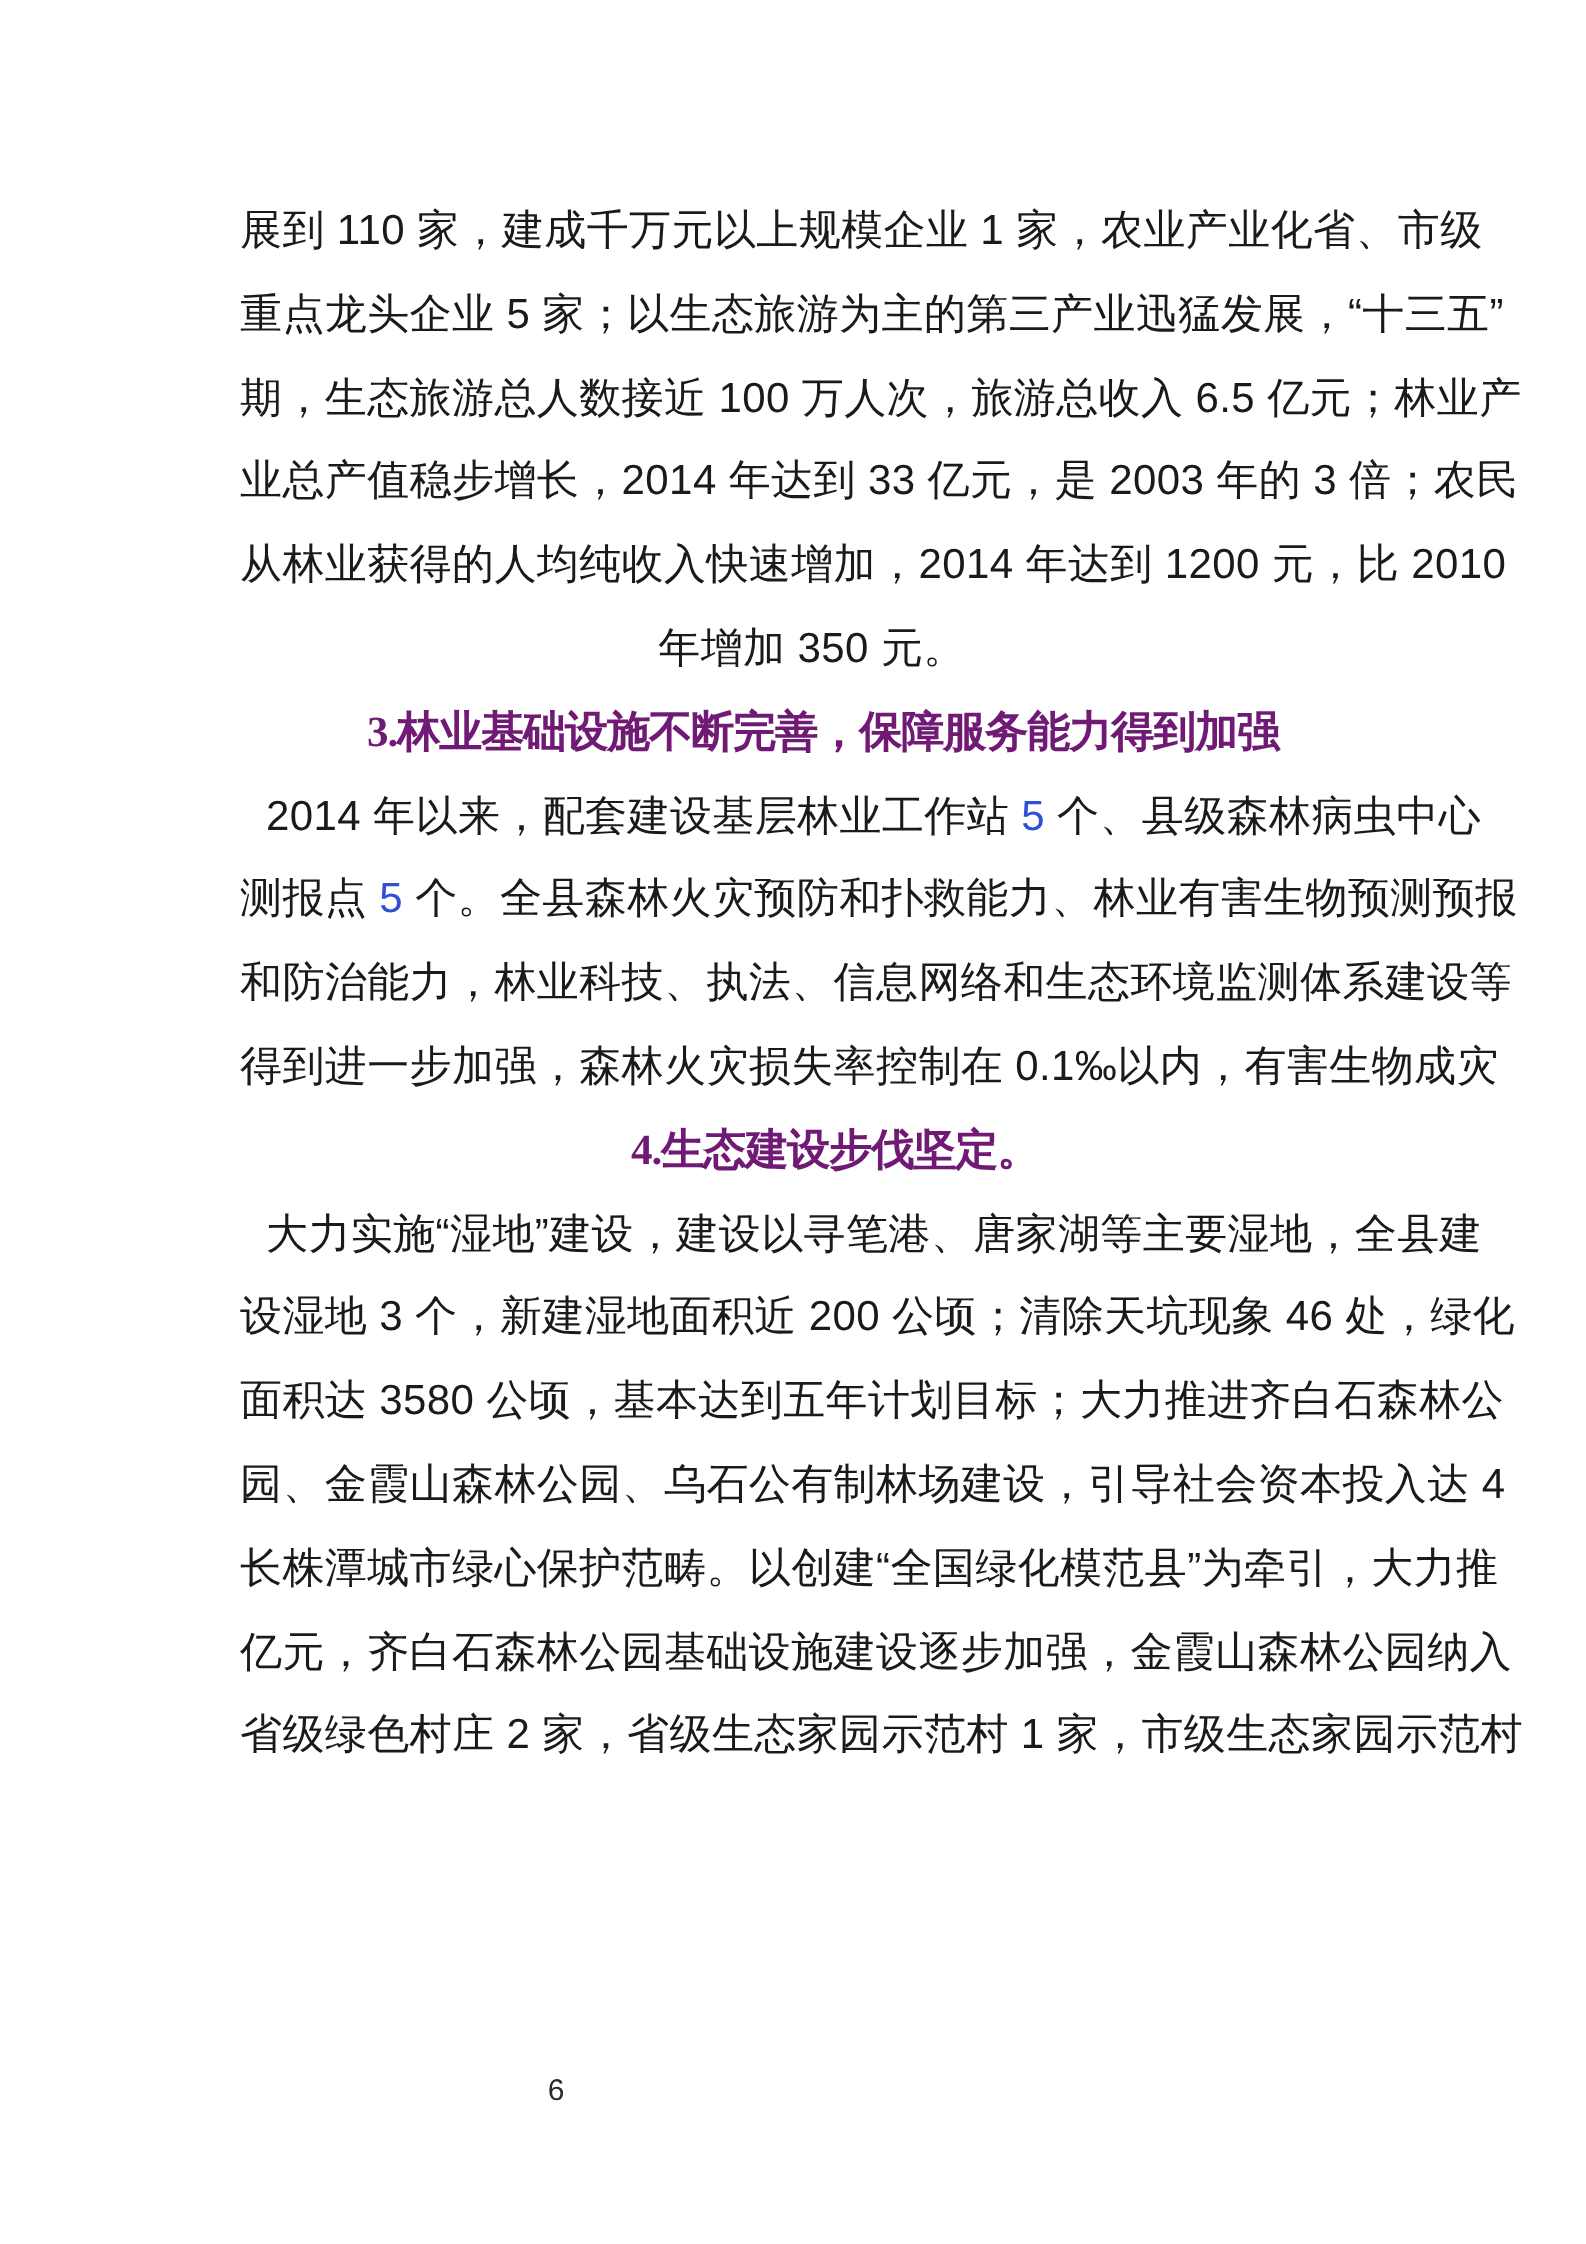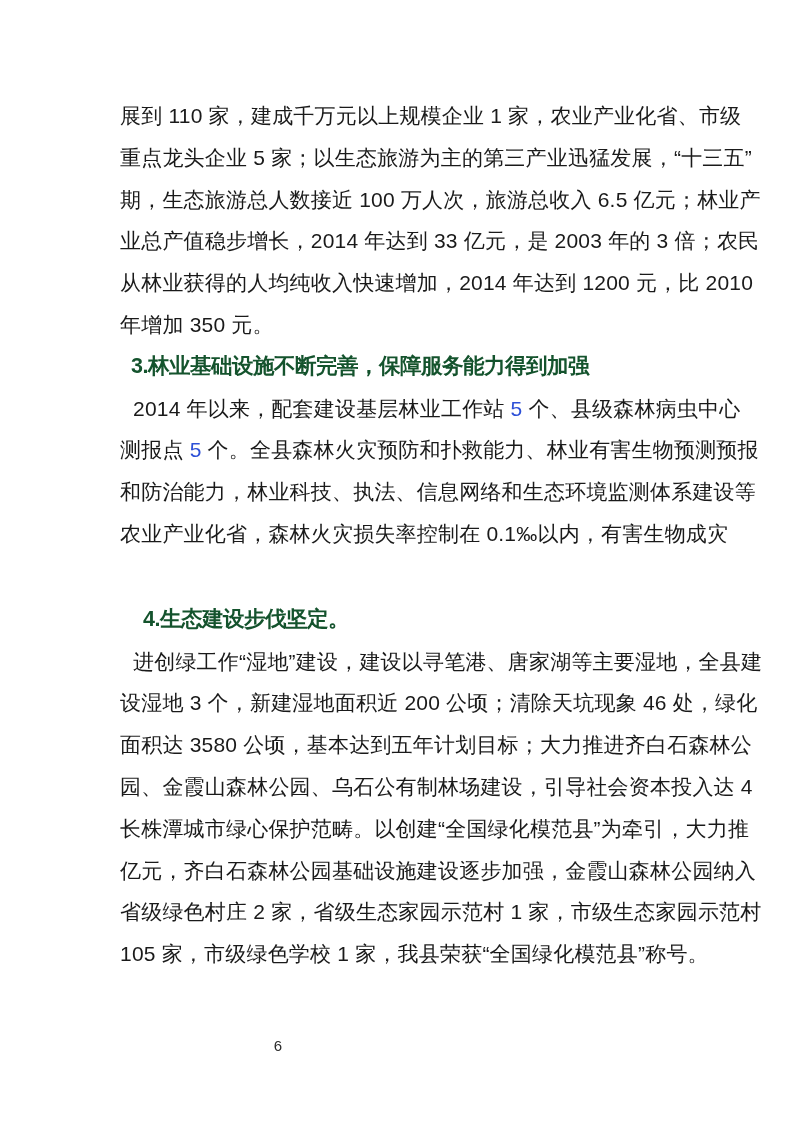--- a/index.html
+++ b/index.html
@@ -10,37 +10,38 @@
     background: #ffffff;
     font-family: "Liberation Sans", "DejaVu Sans", sans-serif;
     color: #1a1a1a;
     overflow: hidden;
   }
   .content {
     position: absolute;
     left: 120px;
     top: 95px;
     width: 572px;
+    text-align: center;
   }
   .line {
     height: 41.8px;
     line-height: 41.8px;
     font-size: 21px;
     white-space: nowrap;
     letter-spacing: 0.2px;
   }
   .heading {
-    font-family: Liberation Sans, sans-serif;
+    font-family: Liberation Serif, serif;
     font-weight: bold;
-    color: #14532d;
+    color: #701a75;
     font-size: 21.5px;
     letter-spacing: -0.5px;
   }
   .h3 { padding-left: 11px; }
-  .h4 { padding-left: 23px; margin-top: 44px; }
+  .h4 { padding-left: 23px; }
   .indent { padding-left: 13px; }
   .blue { color: #2d50d7; }
   .pagenum {
     position: absolute;
     left: 258px;
     top: 1036px;
     width: 40px;
     text-align: center;
     font-size: 15px;
     line-height: 20px;
@@ -62,29 +63,28 @@
 
     <div class="line heading h3">3.林业基础设施不断完善，保障服务能力得到加强</div>
 
     <div class="line indent">
       <span>2014 年以来，配套建设基层林业工作站 </span><span class="blue">5</span><span> 个、县级森林病虫中心</span>
     </div>
     <div class="line">
       <span>测报点 </span><span class="blue">5</span><span> 个。全县森林火灾预防和扑救能力、林业有害生物预测预报</span>
     </div>
     <div class="line">和防治能力，林业科技、执法、信息网络和生态环境监测体系建设等</div>
-    <div class="line">农业产业化省，森林火灾损失率控制在 0.1‰以内，有害生物成灾</div>
+    <div class="line">得到进一步加强，森林火灾损失率控制在 0.1‰以内，有害生物成灾</div>
 
     <div class="line heading h4">4.生态建设步伐坚定。</div>
 
-    <div class="line indent">进创绿工作“湿地”建设，建设以寻笔港、唐家湖等主要湿地，全县建</div>
+    <div class="line indent">大力实施“湿地”建设，建设以寻笔港、唐家湖等主要湿地，全县建</div>
     <div class="line">设湿地 3 个，新建湿地面积近 200 公顷；清除天坑现象 46 处，绿化</div>
     <div class="line">面积达 3580 公顷，基本达到五年计划目标；大力推进齐白石森林公</div>
     <div class="line">园、金霞山森林公园、乌石公有制林场建设，引导社会资本投入达 4</div>
     <div class="line">长株潭城市绿心保护范畴。以创建“全国绿化模范县”为牵引，大力推</div>
     <div class="line">亿元，齐白石森林公园基础设施建设逐步加强，金霞山森林公园纳入</div>
     <div class="line">省级绿色村庄 2 家，省级生态家园示范村 1 家，市级生态家园示范村</div>
-    <div class="line">105 家，市级绿色学校 1 家，我县荣获“全国绿化模范县”称号。</div>
 
   </div>
 
   <div class="pagenum">6</div>
 </div>
 
 </body></html>

